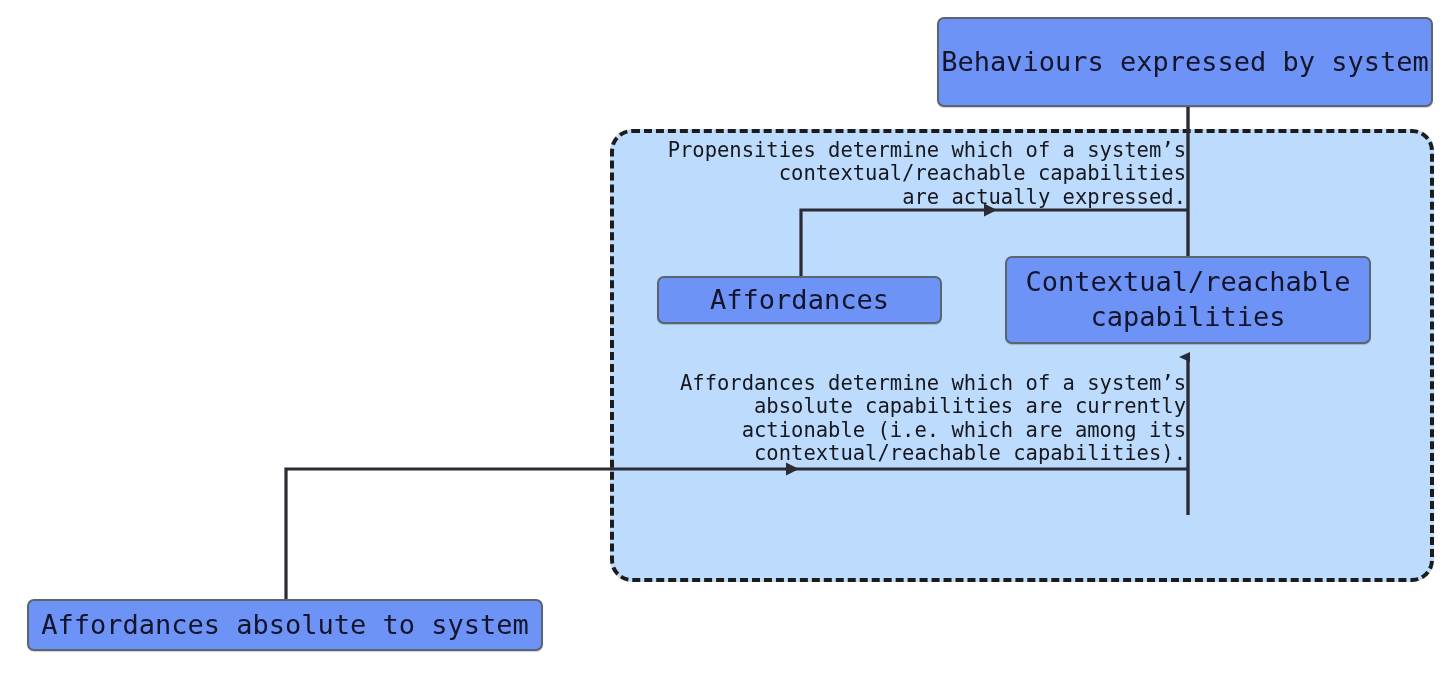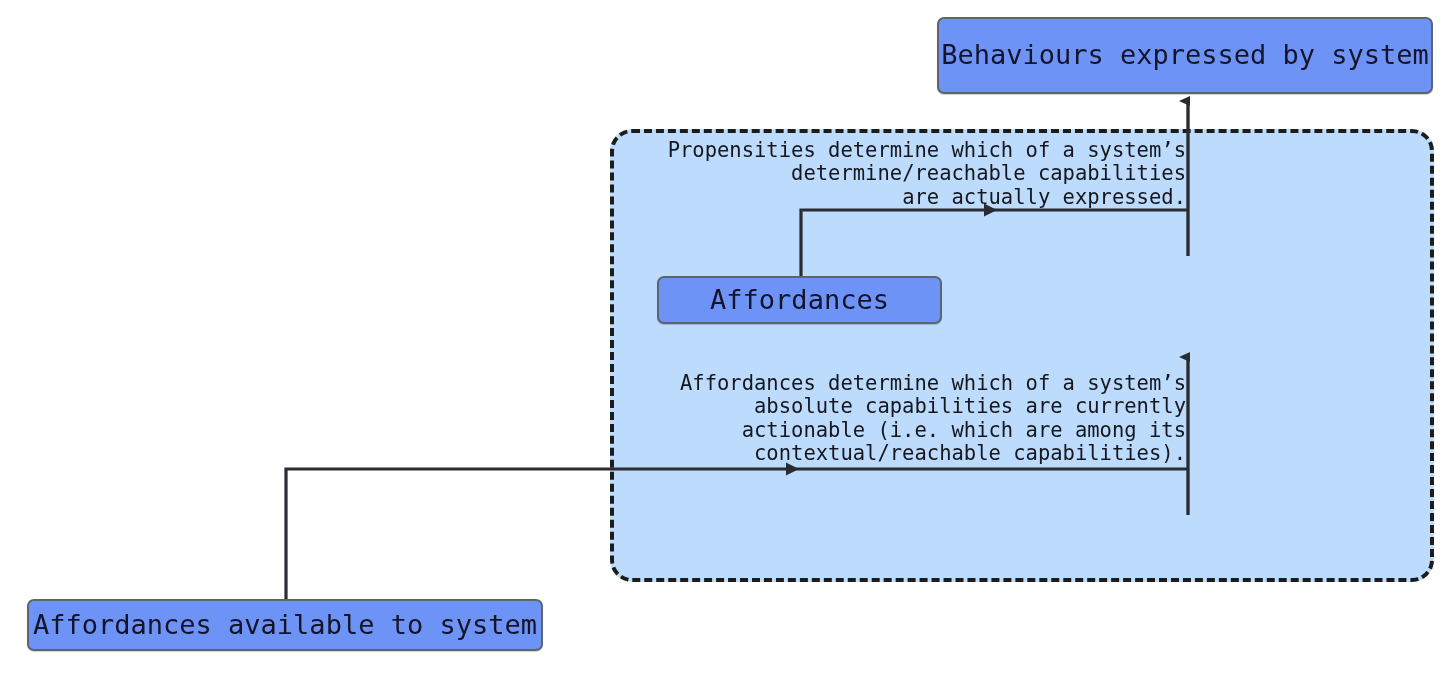--- a/index.html
+++ b/index.html
@@ -49,21 +49,21 @@
     text-align: center;
     font-size: 27px;
     line-height: 1.28;
     letter-spacing: 0px;
     white-space: pre-line;
     box-shadow: 0 1px 1px rgba(0,0,0,0.18);
   }
 
   #node-behaviours {
     left: 937px;  top: 17px;
-    width: 496px; height: 77px;
+    width: 496px; height: 90px;
   }
   #node-contextual {
     left: 1005px; top: 256px;
     width: 366px; height: 88px;
   }
   #node-propensities {
     left: 657px;  top: 276px;
     width: 285px; height: 48px;
   }
   #node-absolute {
@@ -136,29 +136,31 @@
       <polygon points="984,203.5 997,210 984,216.5" fill="#2b2b33"></polygon>
     </g>
 
     <g>
       <path d="M 286 599 L 286 469 L 1188 469" stroke="#2b2b33" stroke-width="3.2" fill="none"></path>
       <polygon points="786,462.5 799,469 786,475.5" fill="#2b2b33"></polygon>
     </g>
   </svg>
 
   <div class="annotation" id="annot-propensities">Propensities determine which of a system’s
-determine/reachable capabilities
+contextual/reachable capabilities
 are actually expressed.</div>
 
   <div class="annotation" id="annot-affordances">Affordances determine which of a system’s
 absolute capabilities are currently
 actionable (i.e. which are among its
 contextual/reachable capabilities).</div>
 
   <div class="node" id="node-behaviours">Behaviours expressed by system</div>
 
+  <div class="node" id="node-contextual">Contextual/reachable
+capabilities</div>
 
   <div class="node" id="node-propensities">Affordances</div>
 
 
-  <div class="node" id="node-affordances">Affordances available to system</div>
+  <div class="node" id="node-affordances">Affordances absolute to system</div>
 
 </div>
 
 </body></html>

